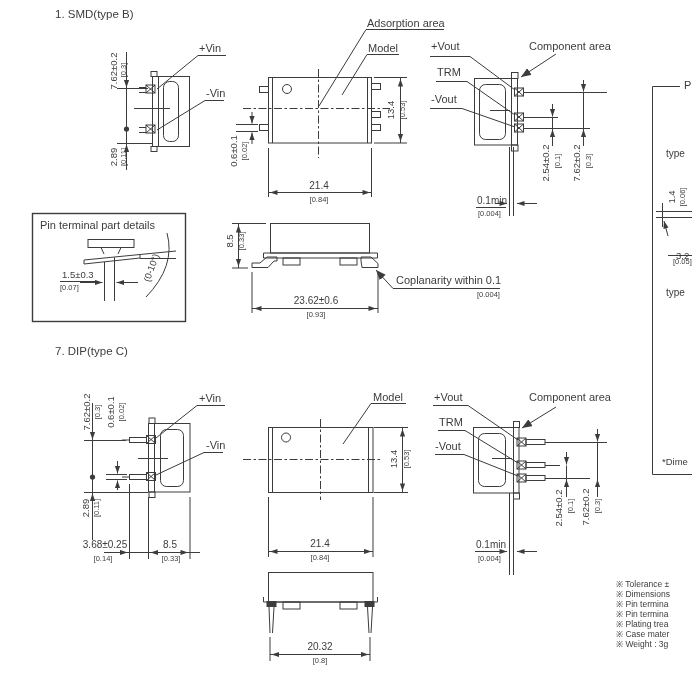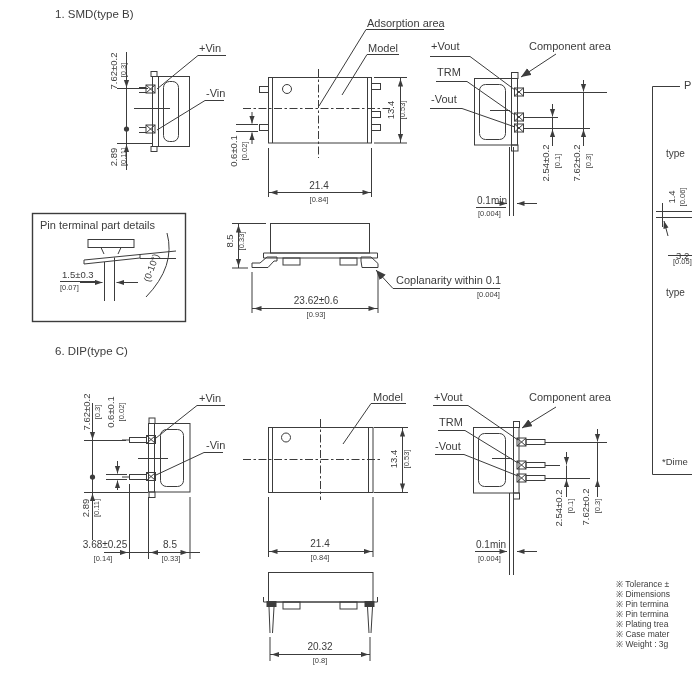--- a/index.html
+++ b/index.html
@@ -328,21 +328,21 @@
 <span class="t s11" style="left:684px;top:79px;">P</span>
 <span class="t s10" style="left:666px;top:148px;">type</span>
 <span class="t v s9" style="left:672px;top:197px;">1.4</span>
 <span class="t v s8" style="left:683px;top:197px;">[0.06]</span>
 <span class="t s9" style="left:676px;top:243px;margin-top:8px;">3.2</span>
 <span class="t s8" style="left:673px;top:258px;">[0.05]</span>
 <span class="t s10" style="left:666px;top:287px;">type</span>
 <span class="t s9" style="left:696px;top:444px;">*Unit</span>
 <span class="t s9" style="left:662px;top:457px;">*Dime</span>
 
-<span class="t s12" style="left:55px;top:345px;">6. DIP(type C)</span>
+<span class="t s12" style="left:55px;top:345px;">7. DIP(type C)</span>
 <span class="t s11" style="left:199px;top:392px;">+Vin</span>
 <span class="t s11" style="left:206px;top:439px;">-Vin</span>
 <span class="t v s9" style="left:87px;top:412px;">7.62±0.2</span>
 <span class="t v s8" style="left:98px;top:412px;">[0.3]</span>
 <span class="t v s9" style="left:111px;top:412px;">0.6±0.1</span>
 <span class="t v s8" style="left:122px;top:412px;">[0.02]</span>
 <span class="t v s9" style="left:86px;top:508px;">2.89</span>
 <span class="t v s8" style="left:97px;top:508px;">[0.11]</span>
 <span class="t c s10" style="left:105px;top:545px;">3.68±0.25</span>
 <span class="t c s8" style="left:103px;top:559px;">[0.14]</span>

